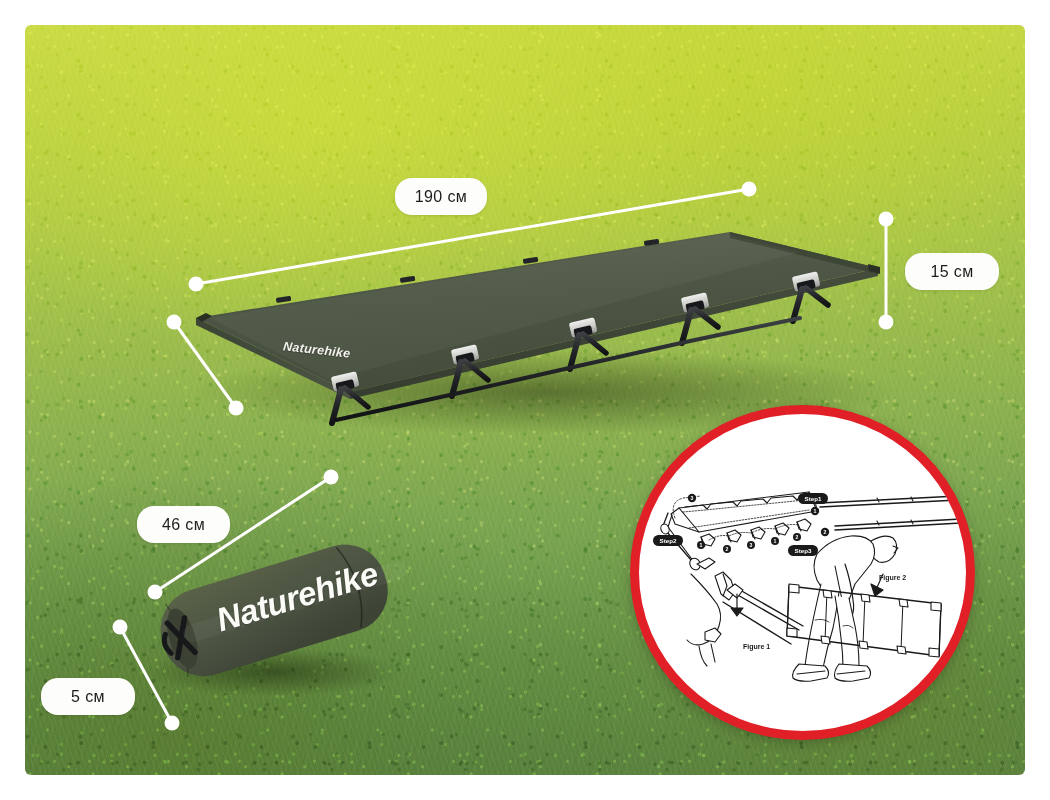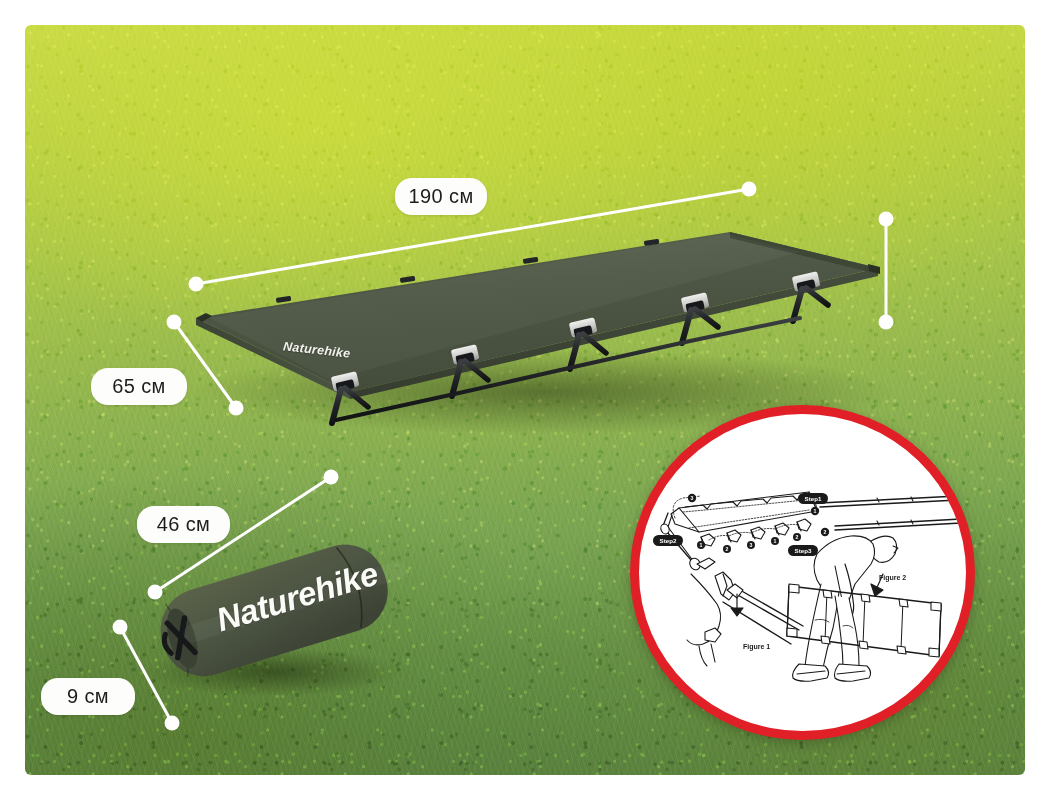--- a/index.html
+++ b/index.html
@@ -56,21 +56,21 @@
       repeating-linear-gradient(72deg, rgba(255,255,200,.35) 0 1px, transparent 1px 5px),
       repeating-linear-gradient(108deg, rgba(30,50,16,.3) 0 1px, transparent 1px 6px),
       repeating-linear-gradient(95deg, rgba(255,255,190,.25) 0 1px, transparent 1px 8px);
   }
   .plate-blur{ position:absolute; inset:0; backdrop-filter:blur(.6px); }
 
   
   .pill{
     position:absolute; background:#fdfdfb; border-radius:17px;
     display:flex; align-items:center; justify-content:center;
-    color:#1d1d1d; font-size:20px; letter-spacing:.4px; font-weight:400;
+    color:#1d1d1d; font-size:16px; letter-spacing:.4px; font-weight:400;
     box-shadow:0 1px 3px rgba(0,0,0,.10); white-space:nowrap; z-index:30;
   }
   #pill-190{ left:395px; top:178px; width:92px; height:37px; }
   #pill-15 { left:905px; top:253px; width:94px; height:37px; }
   #pill-65 { left:91px;  top:368px; width:96px; height:37px; }
   #pill-46 { left:137px; top:506px; width:93px; height:37px; }
   #pill-16 { left:41px;  top:678px; width:94px; height:37px; }
 
   
   .leaders{ position:absolute; inset:0; z-index:25; pointer-events:none; }
@@ -247,23 +247,23 @@
       <circle cx="174" cy="322" r="7.5"></circle>
         <circle cx="236" cy="408" r="7.5"></circle>
       <circle cx="155" cy="592" r="7.5"></circle>
         <circle cx="331" cy="477" r="7.5"></circle>
       <circle cx="120" cy="627" r="7.5"></circle>
         <circle cx="172" cy="723" r="7.5"></circle>
     </g>
   </svg>
 
   <div class="pill" id="pill-190">190 см</div>
-  <div class="pill" id="pill-65">65 см</div>
+  <div class="pill" id="pill-15">15 см</div>
   <div class="pill" id="pill-46">46 см</div>
-  <div class="pill" id="pill-16">9 см</div>
+  <div class="pill" id="pill-16">5 см</div>
 
   <div class="inset">
     <svg viewBox="0 0 327 317" width="327" height="317">
       <g stroke="#1a1a1a" fill="none" stroke-width="1.1" stroke-linejoin="round" stroke-linecap="round">
 
         <path d="M32,100 L40,94 L170,78 L176,86 L178,97 L60,118 L36,110 Z" fill="#ffffff"></path>
         <path d="M40,94 L60,118"></path>
         <path d="M170,78 L178,97"></path>
 
         <path d="M46,93 L64,91 L68,95 L72,90 L94,88 L98,92 L102,87 L124,85 L128,89 L132,84 L154,82 L158,86 L162,81 L172,80"></path>

